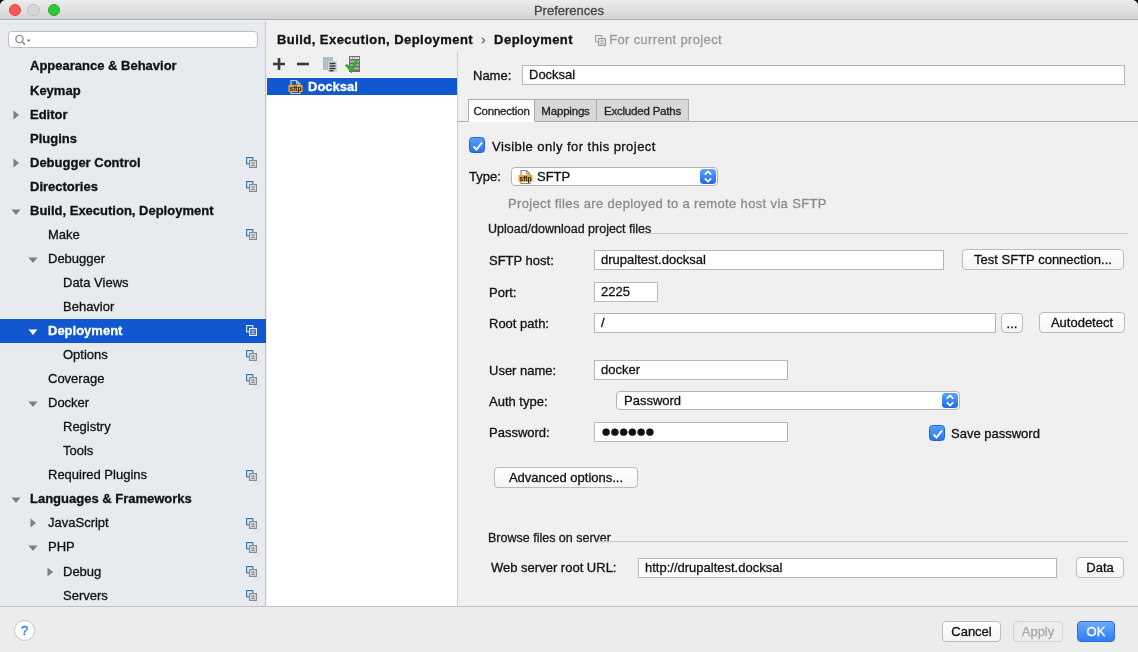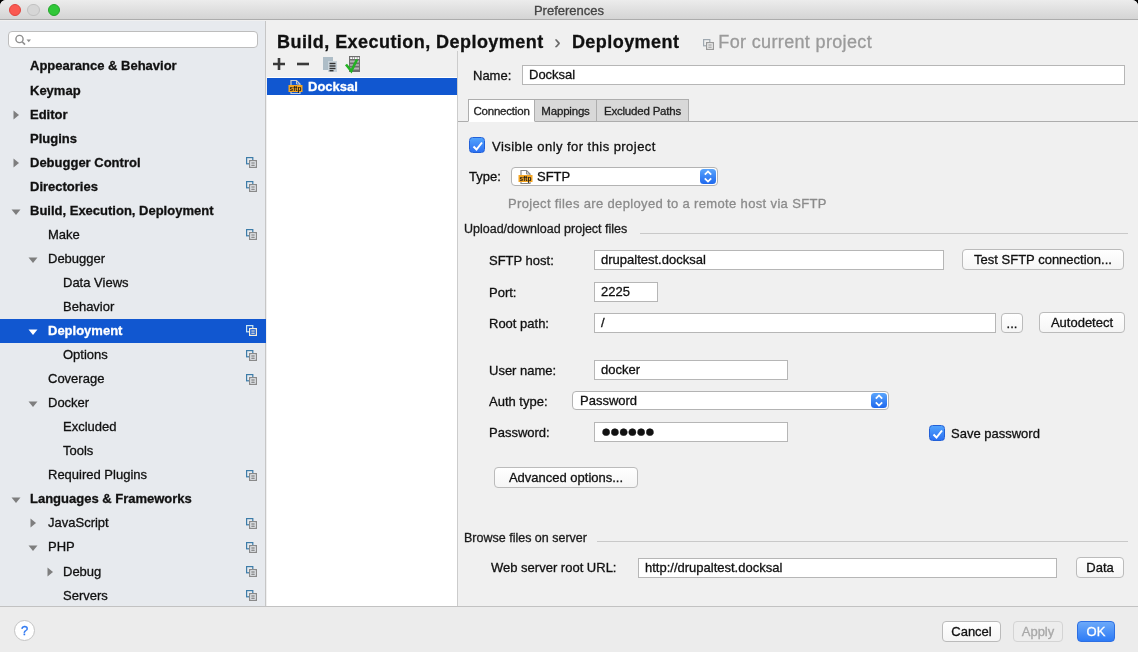--- a/index.html
+++ b/index.html
@@ -15,25 +15,25 @@
 #l3 { left:47.5px; background:#30C839; border:0.5px solid #24A52C; }
 #sidebar { position:absolute; left:0; top:21px; width:266px; height:585px; background:#E7EAEE; border-right:1px solid #C6C6C6; }
 #search { position:absolute; left:8px; top:10px; width:250px; height:17px; background:#fff; border:1px solid #BDBDBD; border-radius:4px; }
 .trow { position:absolute; left:0; width:266px; height:24px; line-height:24px; white-space:nowrap; }
 .trow .lbl { position:absolute; top:0; }
 .trow.b { font-weight:bold;text-align:right; }
 .sel { background:#1157D0; color:#fff; font-weight:bold; }
 #midlist { position:absolute; left:267px; top:77px; width:190px; height:529px; background:#fff; }
 #middiv { position:absolute; left:457px; top:51px; width:1px; height:555px; background:#CCCCCC; }
 #docksal { position:absolute; left:267px; top:77.5px; width:190px; height:17.5px; background:#1157D0; color:#fff; font-weight:bold; line-height:18px; }
-#crumb { position:absolute; left:277px; top:32px; font-weight:bold; font-size:18px; letter-spacing:0.45px; }
+#crumb { position:absolute; left:277px; top:32px; font-weight:bold; font-size:13px; letter-spacing:0.45px; }
 .field { position:absolute; background:#fff; border:1px solid #B6B6B6; height:20px; line-height:18px; padding-left:6px; font-size:13px; }
 .btn { position:absolute; background:linear-gradient(#FFFFFF,#F5F5F5); border:1px solid #BBBBBB; border-radius:4px; height:21px; text-align:center; font-size:13px; line-height:19px; color:#111; }
 .lab { position:absolute; font-size:13px; }
-.sect { position:absolute; font-size:12.5px; color:#1A1A1A; }
+.sect { position:absolute; font-size:12.5px; color:#1A1A1A;margin-left:24px; }
 .sline { position:absolute; height:1px; background:#C9C9C9; }
 .cb { position:absolute; width:16px; height:16px; border-radius:3.5px; background:linear-gradient(#51A2FC,#2D71F2); border:1px solid #2160D8; }
 .cb svg { position:absolute; left:2px; top:3px; }
 .combo { position:absolute; background:#fff; border:1px solid #B3B3B3; border-radius:4px; height:19px; line-height:17px; }
 .spin { position:absolute; right:1px; top:1px; width:16px; height:15px; border-radius:3.5px; background:linear-gradient(#5AA5FC,#1E68EE); }
 .tab { position:absolute; top:99px; height:23px; font-size:11.5px; letter-spacing:-0.2px; text-align:center; line-height:23px; border:1px solid #ADADAD; background:#D8D8D8; color:#222; }
 .tab.active { background:#fff; border-bottom:1px solid #fff; z-index:2; }
 #tabline { position:absolute; left:458px; top:121px; width:680px; height:1px; background:#ADADAD; }
 #botbar { position:absolute; left:0; top:606px; width:1138px; height:46px; background:#ECECEC; border-top:1px solid #C2C2C2; }
 #help { position:absolute; left:14px; top:13px; width:21px; height:21px; background:#fff; border:1px solid #C4C4C4; border-radius:50%; color:#2C77F1; text-align:center; line-height:20px; font-size:13px; }
@@ -150,21 +150,21 @@
             <line x1="5.3" y1="8.2" x2="8.7" y2="8.2" stroke="#6E6E6E" stroke-width="1.1"></line>
           </svg>
         </div>
       <div class="trow" style="top:370.1px">
           <svg width="10" height="8" style="position:absolute;left:28px;top:9px">
             <path d="M0.5 1.5 L9.5 1.5 L5 7 Z" fill="#7E7E7E"></path>
           </svg>
           <span class="lbl" style="left:48px">Docker</span>
         </div>
       <div class="trow" style="top:394.1px">
-          <span class="lbl" style="left:63px">Excluded</span>
+          <span class="lbl" style="left:63px">Registry</span>
         </div>
       <div class="trow" style="top:418.2px">
           <span class="lbl" style="left:63px">Tools</span>
         </div>
       <div class="trow" style="top:442.2px">
           <span class="lbl" style="left:48px">Required Plugins</span>
           <svg width="11" height="11" viewBox="0 0 11 11" style="position:absolute;left:246px;top:6.5px">
             <rect x="0.6" y="0.6" width="6.2" height="6.2" fill="none" stroke="#3D7CA8" stroke-width="1.2"></rect>
             <rect x="3.6" y="3.6" width="6.8" height="6.8" fill="#E7EAEE" stroke="#8A8A8A" stroke-width="1.2"></rect>
             <line x1="5.3" y1="6" x2="8.7" y2="6" stroke="#6E6E6E" stroke-width="1.1"></line>
@@ -317,21 +317,21 @@
 
     <div class="lab" style="left:489px; top:316px;">Root path:</div>
     <div class="field" style="left:594px; top:313px; width:402px;">/</div>
     <div class="btn" style="left:1001px; top:313px; width:22px; height:20px;">...</div>
     <div class="btn" style="left:1039px; top:312px; width:86px;">Autodetect</div>
 
     <div class="lab" style="left:489px; top:363px;">User name:</div>
     <div class="field" style="left:594px; top:360px; width:194px;">docker</div>
 
     <div class="lab" style="left:489px; top:394px;">Auth type:</div>
-    <div class="combo" style="left:572px; top:391px; width:317px;">
+    <div class="combo" style="left:616px; top:391px; width:344px;">
         <span style="position:absolute;left:7px">Password</span>
         <div class="spin"><svg width="16" height="15" viewBox="0 0 16 15">
             <path d="M4.8 5.6 L8 2.4 L11.2 5.6" stroke="#fff" stroke-width="1.8" fill="none"></path>
             <path d="M4.8 9.4 L8 12.6 L11.2 9.4" stroke="#fff" stroke-width="1.8" fill="none"></path>
           </svg></div>
       </div>
 
     <div class="lab" style="left:489px; top:425px;text-align:right;">Password:</div>
     <div class="field" style="left:594px; top:422px; width:194px; font-size:17px; letter-spacing:-1.5px; line-height:18px;">●●●●●●</div>
     <div class="cb" style="left:929px; top:425px;">

